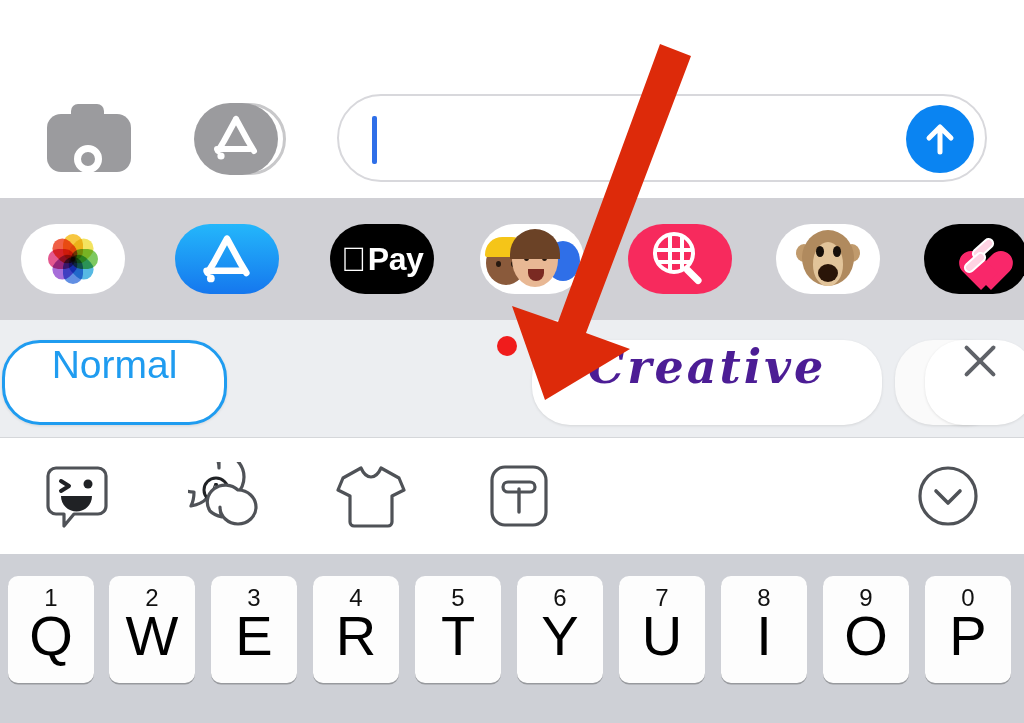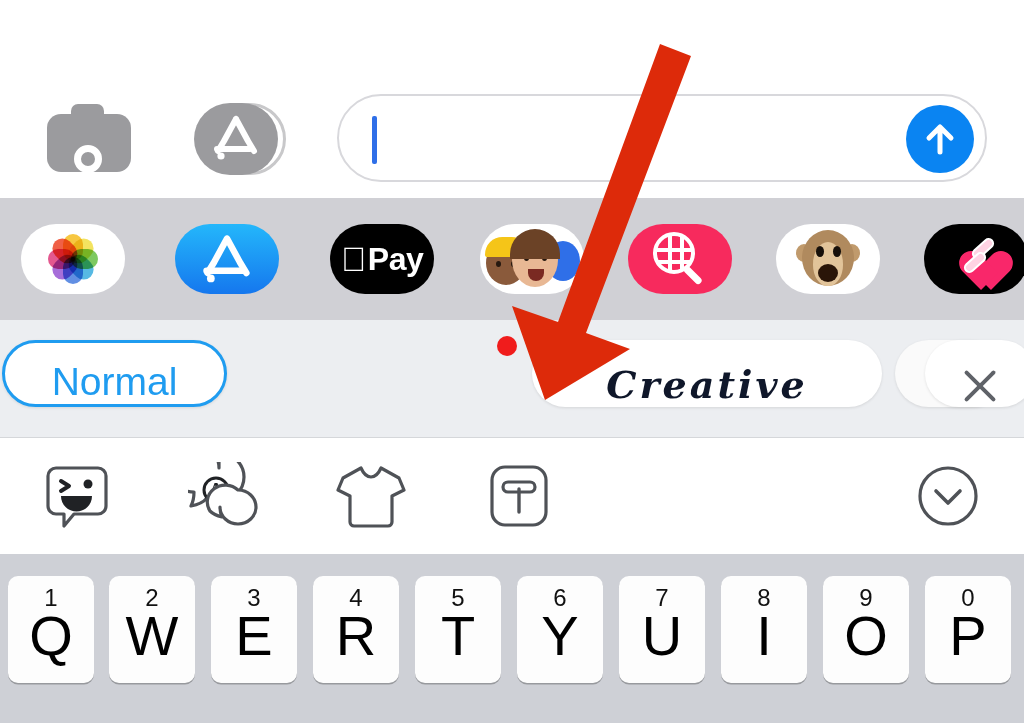--- a/index.html
+++ b/index.html
@@ -138,41 +138,41 @@
     border-radius:6px;border:2px solid #fff;box-sizing:border-box;
     transform:rotate(-42deg);
   }
 
   
   .filter-row{
     position:absolute;left:0;top:320px;width:1024px;height:117px;
     background:#eceef1;border-bottom:1px solid #d5d7da;
   }
   .pill{
-    position:absolute;top:20px;height:67px;border-radius:38px;
-    display:flex;align-items:flex-end;justify-content:center;
+    position:absolute;top:20px;height:85px;border-radius:38px;
+    display:flex;align-items:flex-start;justify-content:center;
     background:#ffffff;box-shadow:0 1px 3px rgba(0,0,0,.10);
   }
   .pill.normal{
     left:2px;width:225px;border:3px solid #1f9cf0;box-sizing:border-box;
     color:#1f9cf0;font-size:39px;
   }
   .pill.premium{left:245px;width:270px;}
   .pill.creative{left:532px;width:350px;}
   .pill.ghost{left:895px;width:110px;background:#fafafa;}
   .pill.close{left:925px;width:110px;}
   .premium-txt{
     font-family:"DejaVu Serif", serif;font-size:37px;color:#5b6067;
     -webkit-text-stroke:1.4px #5b6067;color:transparent;
     letter-spacing:1px;
   }
   .premium-txt .cap{color:#5b6067;-webkit-text-stroke:0;}
   .creative-txt{
     font-family:"DejaVu Serif", serif;font-style:italic;font-weight:bold;
-    font-size:38px;color:#0f172a;letter-spacing:3px;
+    font-size:46px;color:#4c1d95;letter-spacing:3px;
   }
   .badge-dot{
     position:absolute;left:497px;top:336px;width:20px;height:20px;
     background:#f01c1c;border-radius:50%;
   }
   .close-x{position:relative;width:42px;height:42px;}
   .close-x:before,.close-x:after{
     content:"";position:absolute;left:0;top:19px;width:42px;height:4px;
     background:#5f6268;border-radius:2px;
   }

